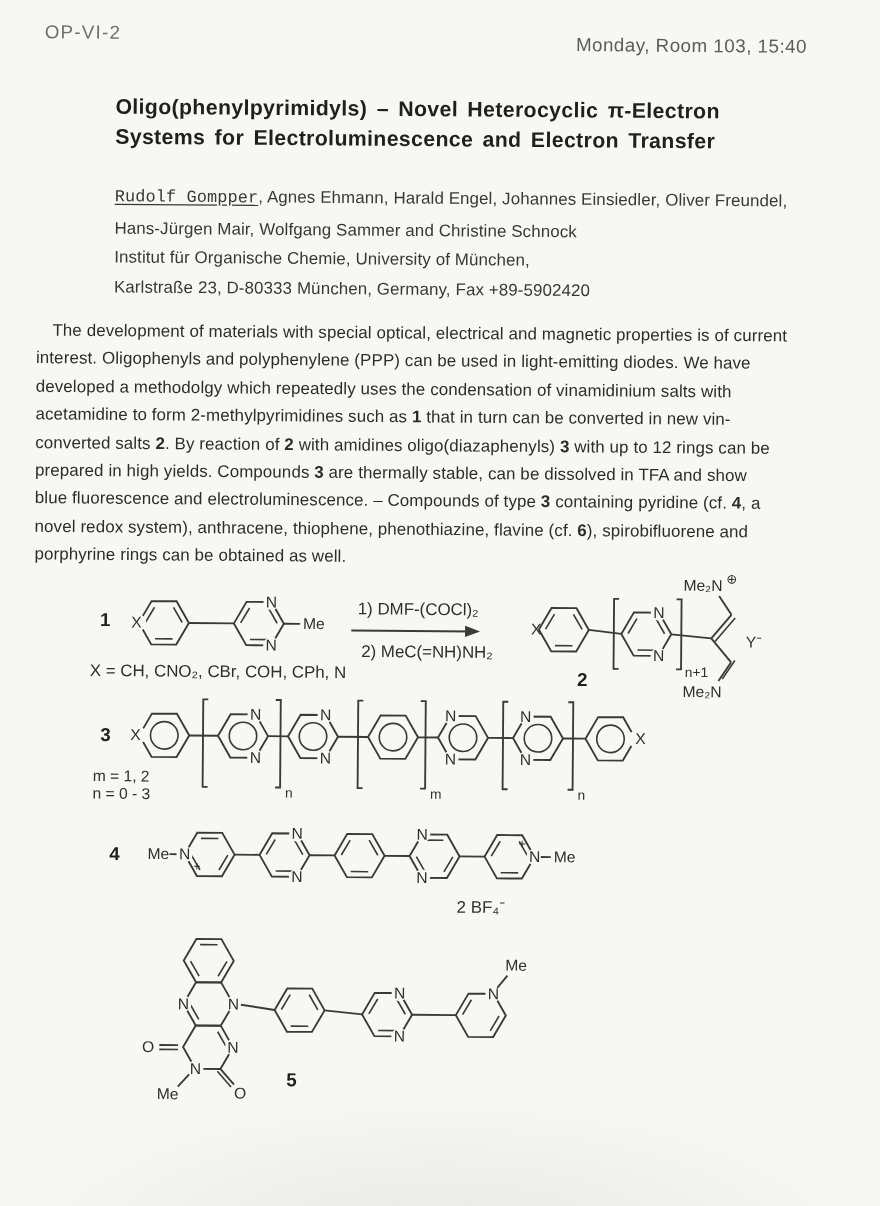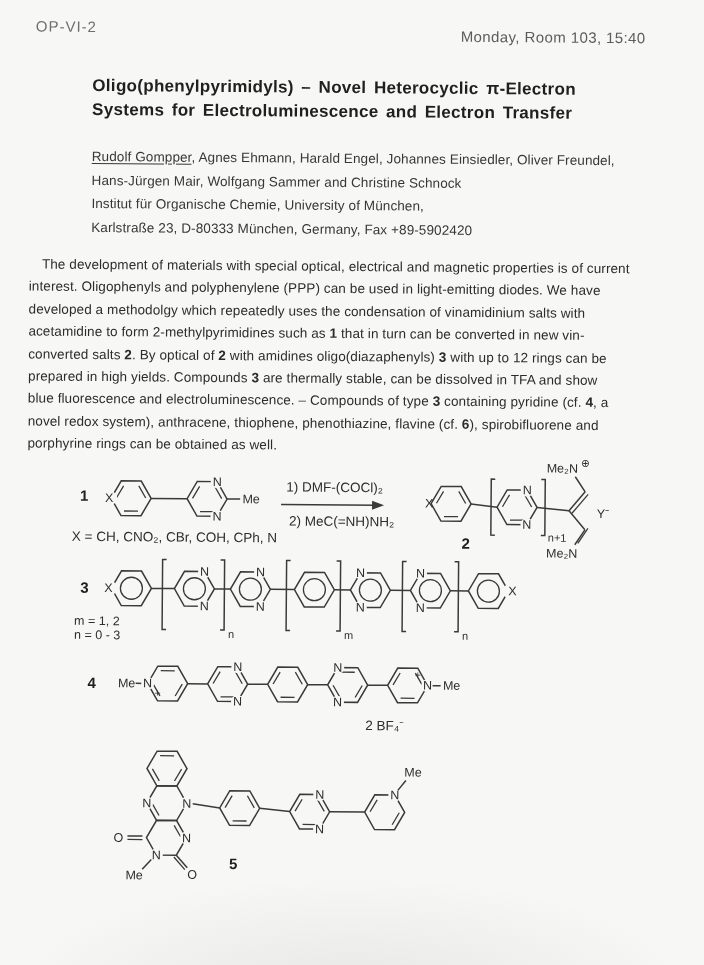--- a/index.html
+++ b/index.html
@@ -6,21 +6,21 @@
   .page{position:relative;width:704px;height:965px;background:#f7f7f5;overflow:hidden;
         font-family:"Liberation Sans",sans-serif;color:#2f2f2f;}
   .tilt{position:absolute;inset:0;transform:rotate(0.45deg);transform-origin:50% 40%;}
   .scan-noise{position:absolute;left:0;right:0;bottom:-30px;height:120px;pointer-events:none;
         background:radial-gradient(ellipse at 50% 100%, rgba(90,90,85,0.10), rgba(90,90,85,0.0) 70%);}
   .hdr-left{position:absolute;left:33px;top:20px;font-size:15px;color:#6f6f6f;letter-spacing:1px;text-align:right;}
   .hdr-right{position:absolute;left:458px;top:27px;font-size:15px;color:#5c5c5c;letter-spacing:.4px;}
   .title{position:absolute;left:90px;top:76px;margin:0;font-size:17px;font-weight:bold;color:#1f1f1f;
         line-height:23.5px;letter-spacing:.3px;word-spacing:2.5px;}
   .authors{position:absolute;left:90px;top:147px;font-size:13.5px;line-height:23.6px;color:#373737;letter-spacing:.1px;}
-  .authors u{text-underline-offset:2px;}
+  .authors u{text-underline-offset:2px;font-family:Liberation Mono, monospace;}
   .abstract{position:absolute;left:28px;top:256px;width:662px;font-size:13.5px;line-height:22.4px;
         color:#2c2c2c;letter-spacing:.1px;}
   .abstract .abs-line:first-child{text-indent:13px;}
   b{font-weight:bold;}
   .struct{position:absolute;}
   .bond{stroke:#3a3a3a;stroke-width:1.5;fill:none;}
   .bond-thin{stroke:#3a3a3a;stroke-width:1.3;fill:none;}
   .patch{fill:#f7f7f5;stroke:none;}
   .atom{font-family:"Liberation Sans",sans-serif;font-size:12.5px;fill:#2e2e2e;text-anchor:middle;}
   .atom-s{font-family:"Liberation Sans",sans-serif;font-size:10.5px;fill:#2e2e2e;text-anchor:middle;}
@@ -45,21 +45,21 @@
     <div>Hans-Jürgen Mair, Wolfgang Sammer and Christine Schnock</div>
     <div>Institut für Organische Chemie, University of München,</div>
     <div>Karlstraße 23, D-80333 München, Germany, Fax +89-5902420</div>
   </div>
 
   <div class="abstract">
     <div class="abs-line"><span>The development of materials with special optical, electrical and magnetic properties is of current</span></div>
     <div class="abs-line"><span>interest. Oligophenyls and polyphenylene (PPP) can be used in light-emitting diodes. We have</span></div>
     <div class="abs-line"><span>developed a methodolgy which repeatedly uses the condensation of vinamidinium salts with</span></div>
     <div class="abs-line"><span>acetamidine to form 2-methylpyrimidines such as </span><b>1</b><span> that in turn can be converted in new vin-</span></div>
-    <div class="abs-line"><span>converted salts </span><b>2</b><span>. By optical of </span><b>2</b><span> with amidines oligo(diazaphenyls) </span><b>3</b><span> with up to 12 rings can be</span></div>
+    <div class="abs-line"><span>converted salts </span><b>2</b><span>. By reaction of </span><b>2</b><span> with amidines oligo(diazaphenyls) </span><b>3</b><span> with up to 12 rings can be</span></div>
     <div class="abs-line"><span>prepared in high yields. Compounds </span><b>3</b><span> are thermally stable, can be dissolved in TFA and show</span></div>
     <div class="abs-line"><span>blue fluorescence and electroluminescence. – Compounds of type </span><b>3</b><span> containing pyridine (cf. </span><b>4</b><span>, a</span></div>
     <div class="abs-line"><span>novel redox system), anthracene, thiophene, phenothiazine, flavine (cf. </span><b>6</b><span>), spirobifluorene and</span></div>
     <div class="abs-line"><span>porphyrine rings can be obtained as well.</span></div>
   </div>
 
   <svg width="0" height="0" style="position:absolute">
     <defs>
       <path id="hex" d="M20 0 L10 -17.32 L-10 -17.32 L-20 0 L-10 17.32 L10 17.32 Z" fill="none"></path>
       <path id="dblA" d="M14.6 -0.4 L7.6 -12.4 M-7 12.8 L7 12.8 M-14.6 -0.4 L-7.6 -12.4" fill="none"></path>

